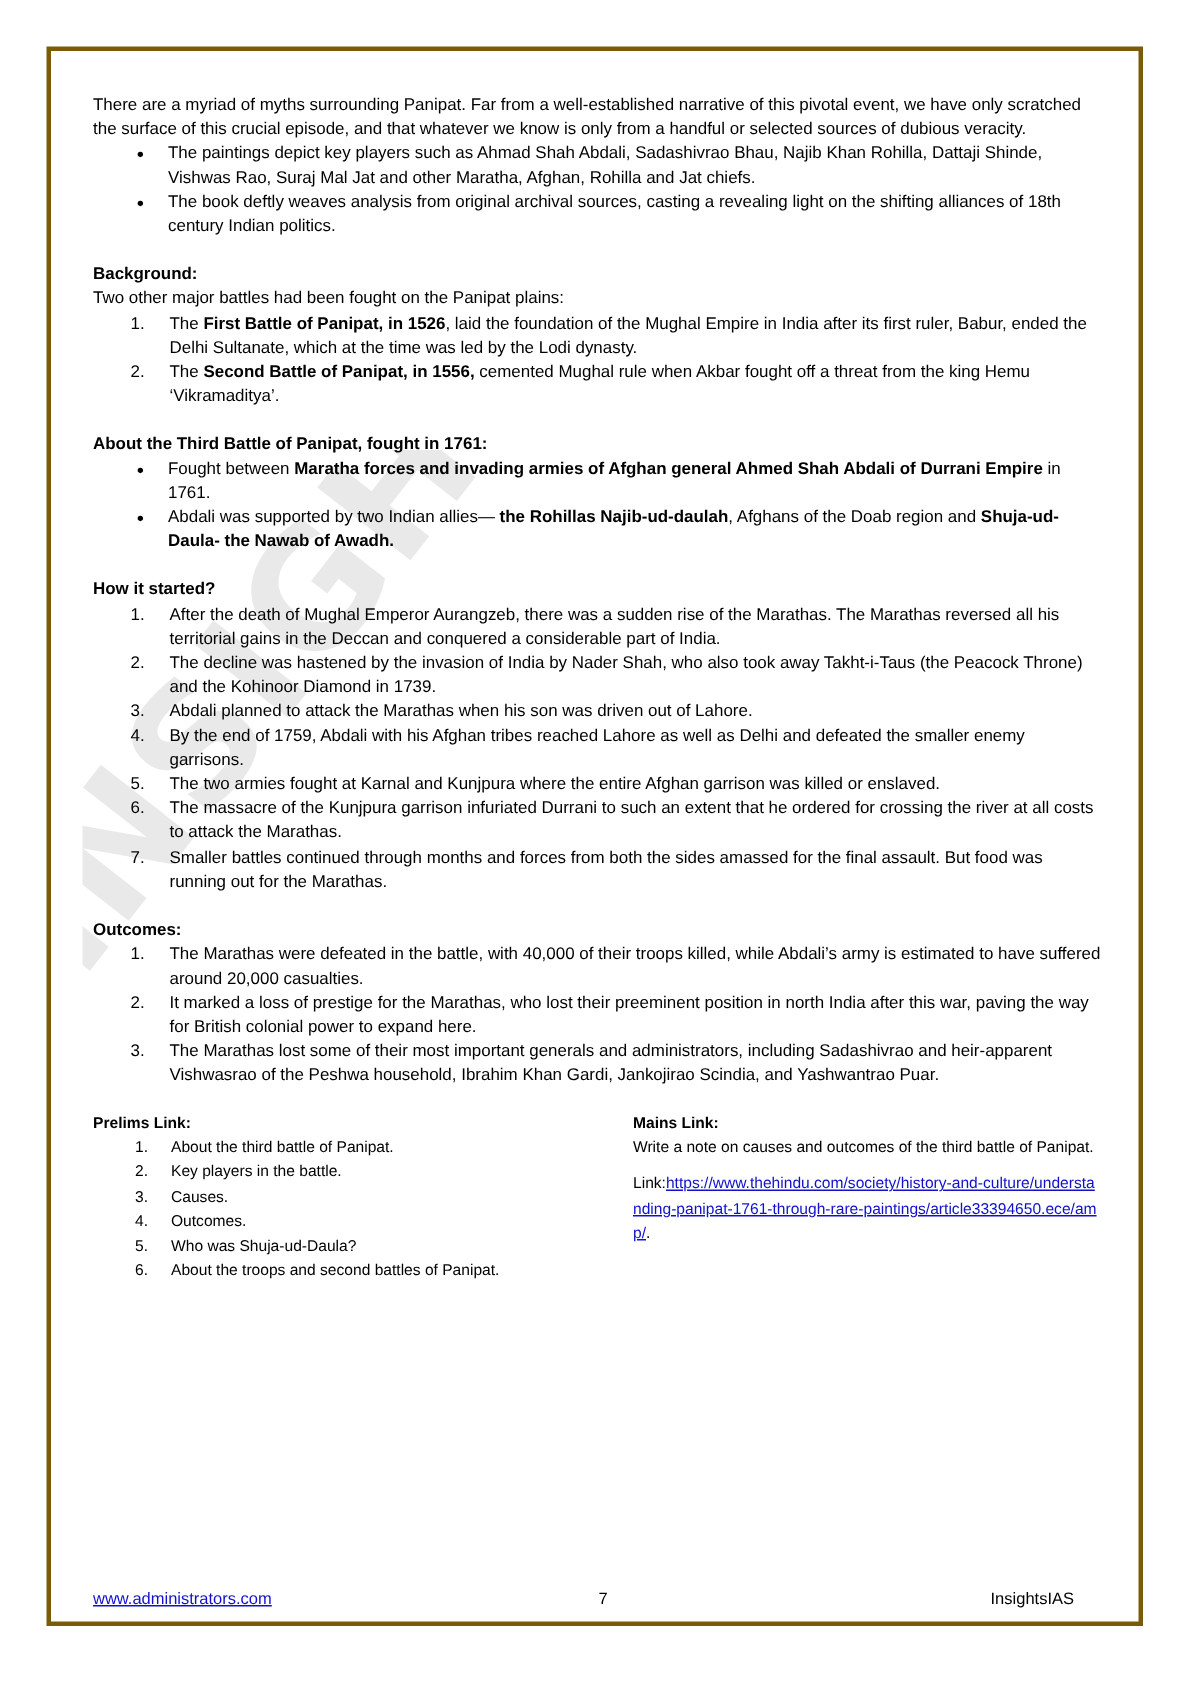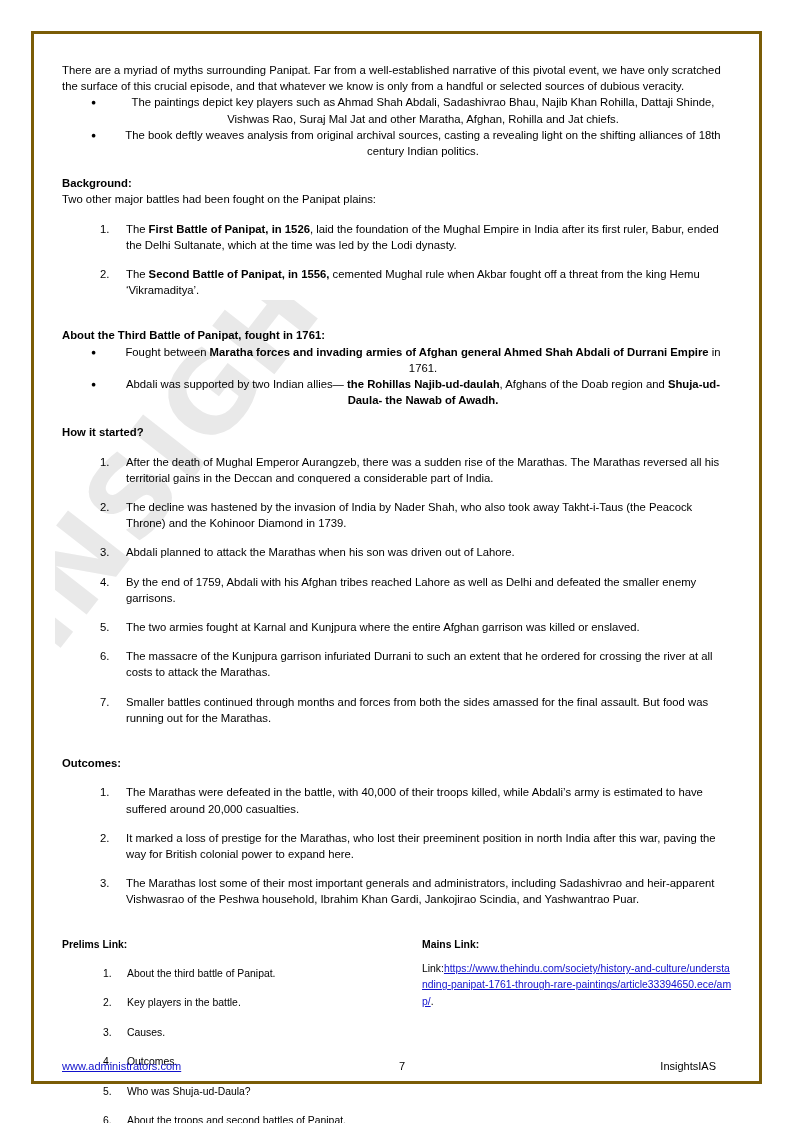--- a/index.html
+++ b/index.html
@@ -90,37 +90,36 @@
 
   ul.blist, ol.nlist {
     margin: 0;
     padding: 0;
     list-style: none;
   }
   ul.blist > li {
     position: relative;
     padding-left: 50px;
     margin: 0;
-    text-align: center;
   }
   ul.blist > li::before {
     content: "\25CF";
     position: absolute;
     left: 29px;
     top: 0;
     font-size: 8.5px;
     line-height: 16.2px;
   }
   ol.nlist {
     counter-reset: nli;
   }
   ol.nlist > li {
     position: relative;
     padding-left: 51px;
-    margin: 13px;
+    margin: 0;
     counter-increment: nli;
   }
   ol.nlist > li::before {
     content: counter(nli) ".";
     position: absolute;
     left: 25px;
     top: 0;
     font-weight: 400;
   }
   b, strong { font-weight: 700; }
@@ -231,20 +230,21 @@
           <li>Key players in the battle.</li>
           <li>Causes.</li>
           <li>Outcomes.</li>
           <li>Who was Shuja-ud-Daula?</li>
           <li>About the troops and second battles of Panipat.</li>
         </ol>
       </div>
 
       <div class="col-right">
         <p class="sec-head">Mains Link:</p>
+        <p class="para">Write a note on causes and outcomes of the third battle of Panipat.</p>
         <div class="spacer-sm"></div>
         <p class="para"><span class="link-label">Link:</span><a class="link" href="#">https://www.thehindu.com/society/history-and-culture/understanding-panipat-1761-through-rare-paintings/article33394650.ece/amp/</a><span>.</span></p>
       </div>
 
     </div>
 
   </div>
 
   <div class="footer">
     <div class="footer-left">

